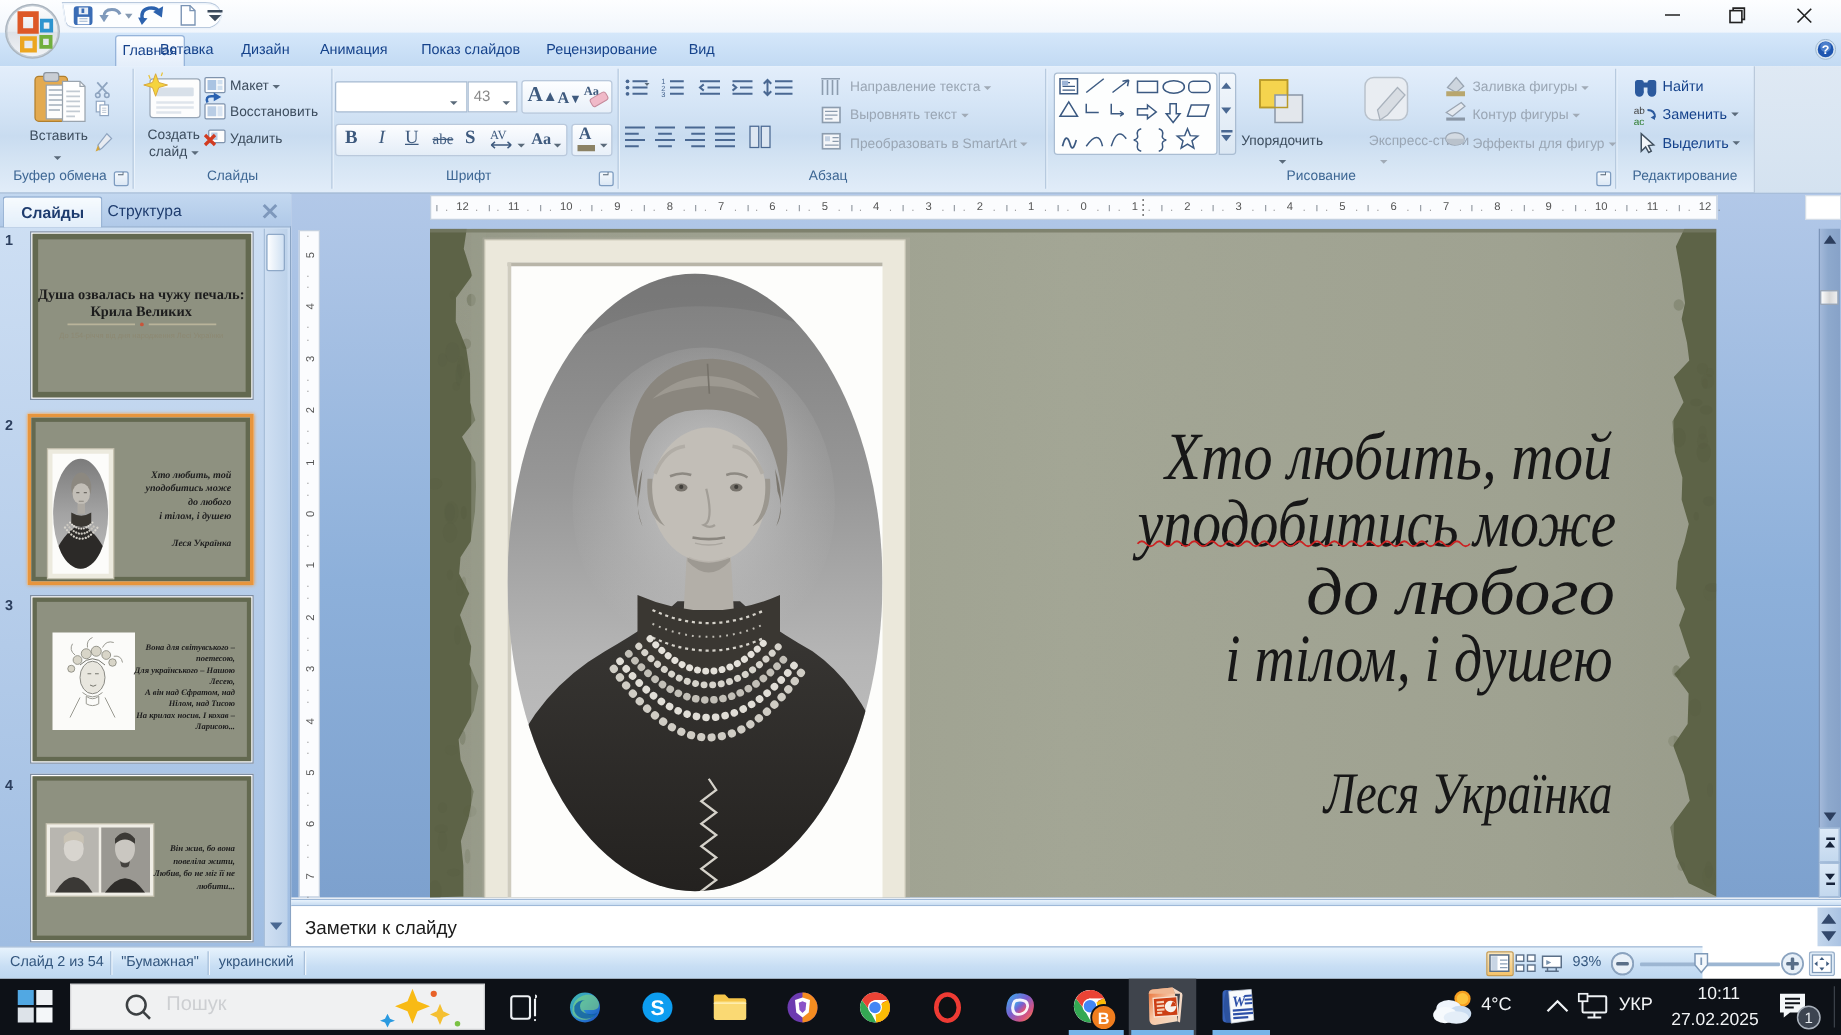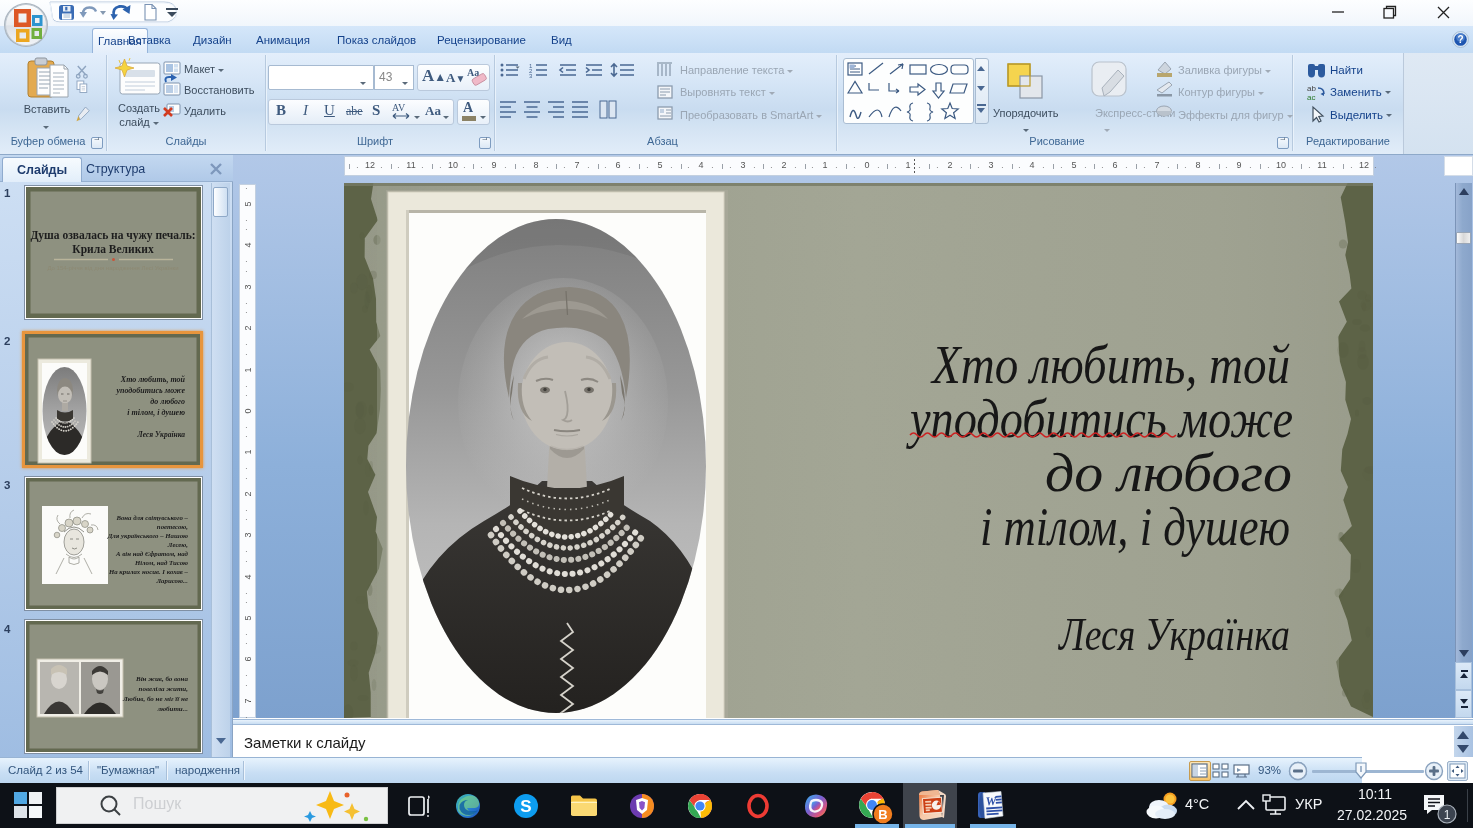--- a/index.html
+++ b/index.html
@@ -839,21 +839,21 @@
       <div style="position:absolute;left:3px;top:5px;width:0;height:0;border-left:6px solid transparent;border-right:6px solid transparent;border-bottom:8px solid #33486b;"></div>
       <div style="position:absolute;left:3px;top:19px;width:0;height:0;border-left:6px solid transparent;border-right:6px solid transparent;border-top:8px solid #33486b;"></div>
     </div>
   </div>
 
   <div class="abs" id="statusbar">
     <div class="abs" style="left:8px;top:6px;">Слайд 2 из 54</div>
     <div class="st-sep" style="left:88px;"></div>
     <div class="abs" style="left:97px;top:6px;">"Бумажная"</div>
     <div class="st-sep" style="left:166px;"></div>
-    <div class="abs" style="left:175px;top:6px;">народження</div>
+    <div class="abs" style="left:175px;top:6px;">украинский</div>
     <div class="st-sep" style="left:243px;"></div>
 
     <div class="abs" style="left:1189px;top:3px;width:22px;height:20px;background:linear-gradient(#fce6b8,#f5c36b);border:1px solid #c89b4e;border-radius:2px;"></div>
     <svg class="abs" style="left:1191px;top:5px;" width="18" height="16" viewBox="0 0 18 16">
       <rect x="1" y="1" width="15" height="13" fill="#fff" stroke="#5a6f88" stroke-width="1.2"></rect>
       <rect x="2" y="2" width="5" height="11" fill="#c8d5e4"></rect>
         <path d="M9 5 h6 M9 8 h6 M9 11 h6" stroke="#8aa0b8" stroke-width="1"></path>
     </svg>
     <svg class="abs" style="left:1212px;top:5px;" width="18" height="16" viewBox="0 0 18 16">
       <g fill="#fff" stroke="#5a6f88" stroke-width="1.1">

